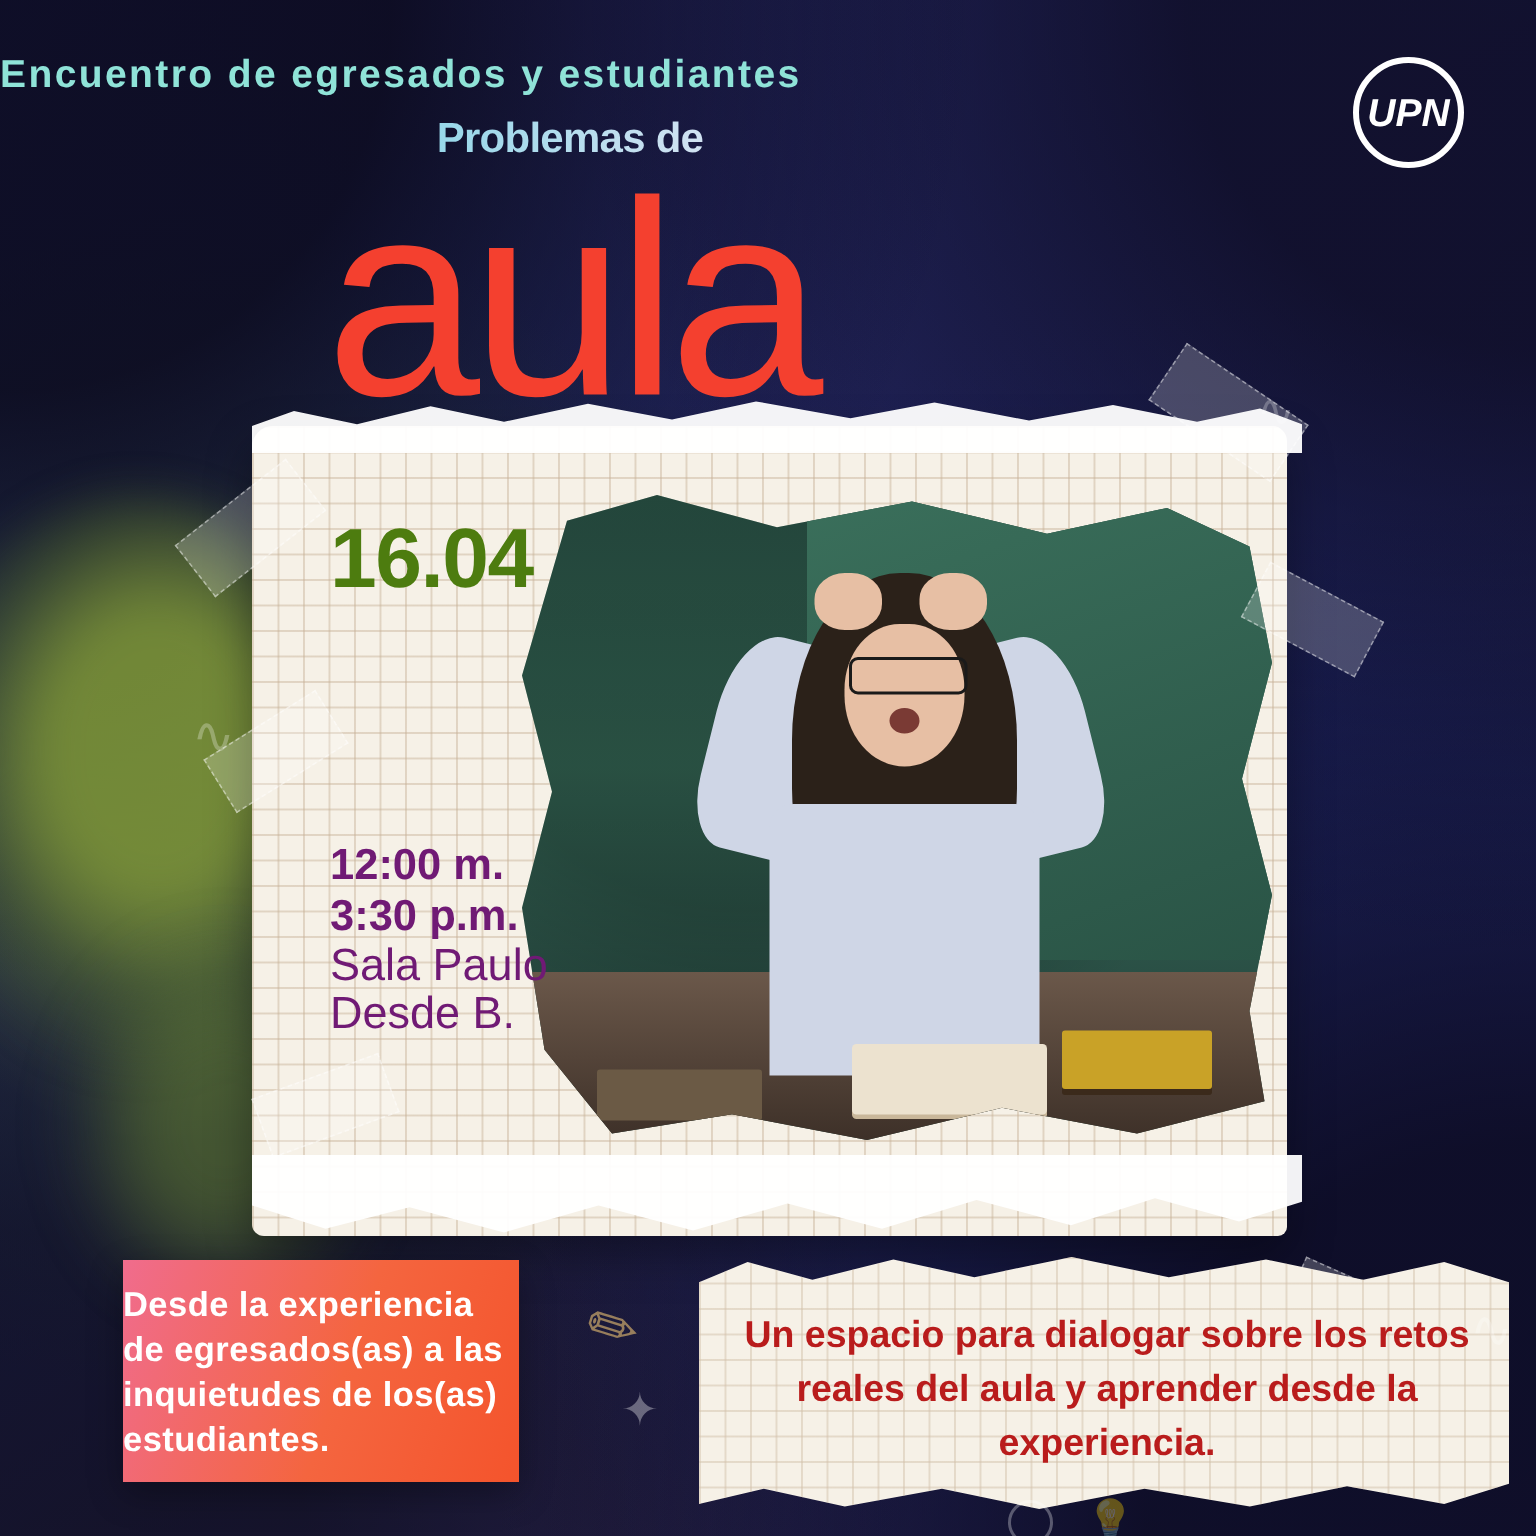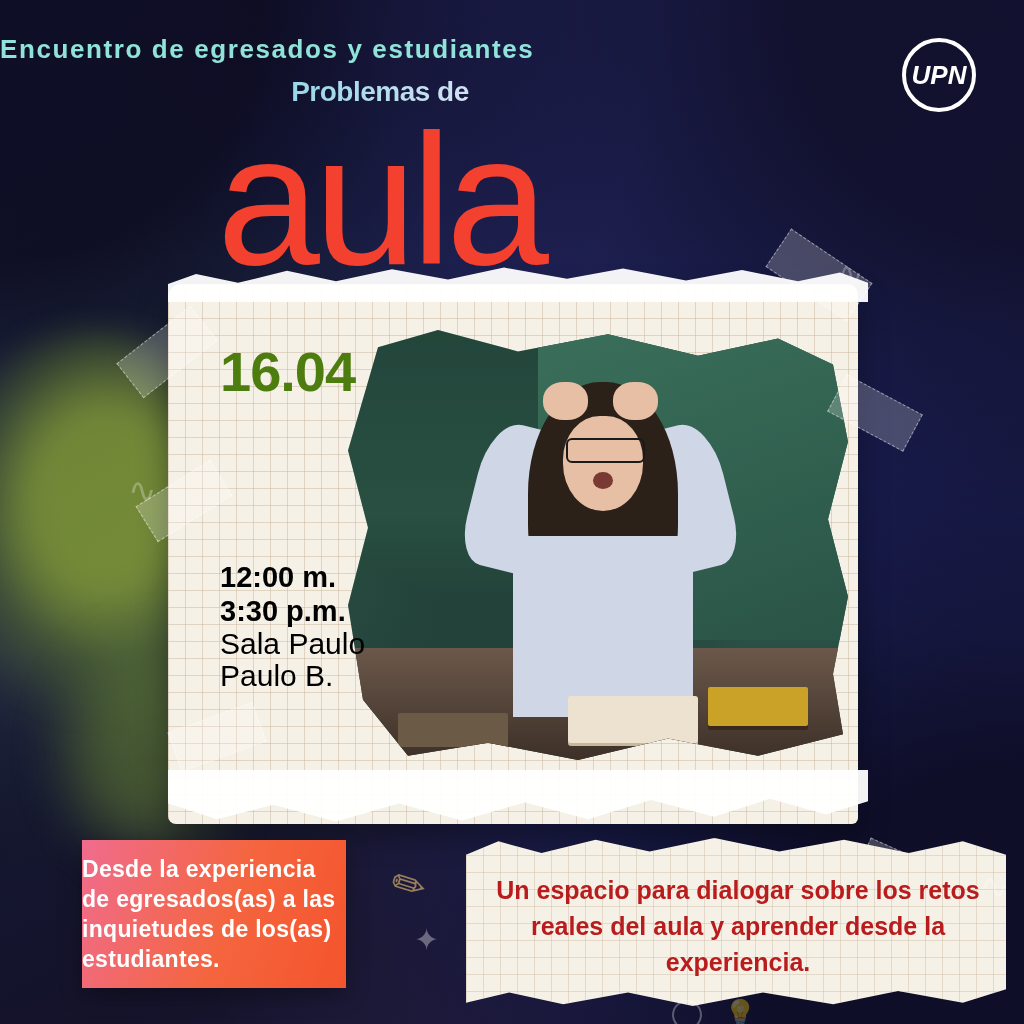--- a/index.html
+++ b/index.html
@@ -72,21 +72,21 @@
   .grid{
     position:absolute;inset:0;
     background-image:
       linear-gradient(rgba(198,176,150,.45) 1px, transparent 1px),
       linear-gradient(90deg, rgba(198,176,150,.45) 1px, transparent 1px);
     background-size:17px 17px;
   }
   .card-date{
     position:absolute;left:52px;top:34px;color:#4d7c0f;font-size:56px;font-weight:bold;letter-spacing:-1px;margin-top:21px;
   }
-  .card-times{position:absolute;left:52px;top:276px;color:#000000;}
+  .card-times{position:absolute;left:52px;top:276px;color:#701a75;}
   .t-big{font-size:29px;font-weight:bold;line-height:34px;}
   .t-small{font-size:30px;line-height:32px;font-weight:normal;}
 
   
   .photo{
     position:absolute;left:180px;top:46px;width:500px;height:430px;
     clip-path:polygon(6% 4%,18% 0%,34% 5%,52% 1%,70% 6%,86% 2%,97% 8%,100% 26%,96% 44%,100% 62%,97% 80%,99% 94%,82% 99%,64% 95%,46% 100%,28% 96%,12% 99%,3% 86%,0% 64%,4% 46%,0% 28%);
     background:
       radial-gradient(ellipse at 30% 18%, rgba(0,0,0,.25) 0 40%, rgba(0,0,0,0) 70%),
       linear-gradient(180deg,#2f5d4f 0%, #366a58 42%, #2c5348 70%, #1c3a33 100%);
@@ -193,21 +193,21 @@
       <div class="p-handR"></div>
       <div class="bk1"></div>
       <div class="bk2"></div>
       <div class="bk3"></div>
     </div>
 
     <div class="card-times">
       <div class="t-big">12:00 m.</div>
       <div class="t-big">3:30 p.m.</div>
       <div class="t-small">Sala Paulo</div>
-      <div class="t-small">Paulo B.</div>
+      <div class="t-small">Desde B.</div>
     </div>
   </div>
 
   <div class="tear tear-top"></div>
   <div class="tear tear-bot"></div>
 
   <div class="tape tape1"></div>
   <div class="tape tape2"></div>
   <div class="tape tape3"></div>
   <div class="tape tape4"></div>

